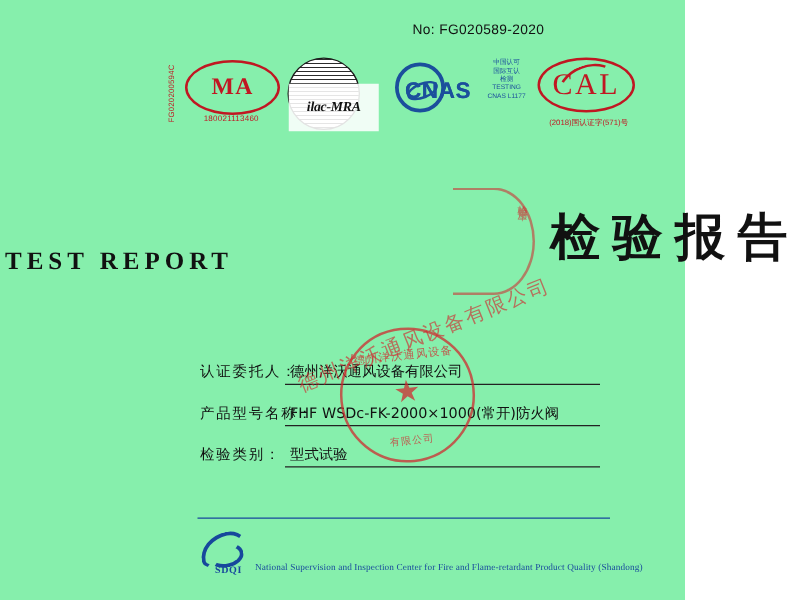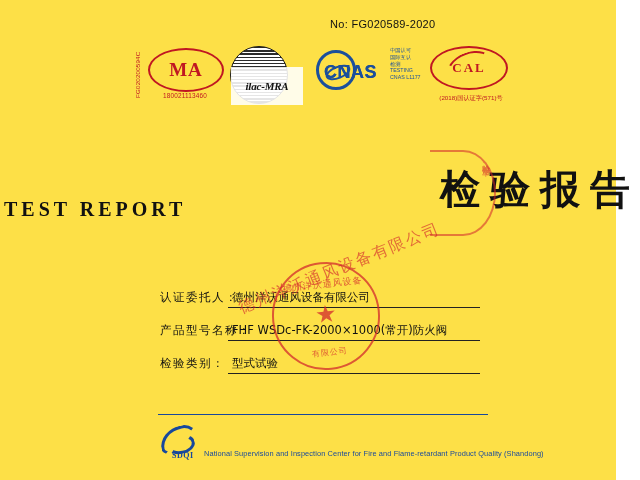--- a/index.html
+++ b/index.html
@@ -10,23 +10,23 @@
   body {
     width: 640px;
     height: 480px;
     overflow: hidden;
     font-family: "Liberation Sans", sans-serif;
     color: #1a1a1a;
     position: relative;
   }
   .page {
     position: relative;
-    width: 616px;
+    width: 548px;
     height: 480px;
-    background: #fde047;
+    background: #86efac;
   }
 
   
   .report-no {
     position: absolute;
     top: 18px;
     left: 330px;
     font-size: 11px;
     letter-spacing: 0.3px;
     color: #111;
@@ -110,21 +110,21 @@
     font-weight: bold;
     font-style: italic;
     color: #111;
     background: rgba(255,255,255,0.88);
     padding: 13px 0;
     letter-spacing: -0.2px;
     font-family: "Liberation Serif", serif;
   }
 
   
-  .cnas-wrap { left: 186px; top: 6px; width: 110px; height: 54px; }
+  .cnas-wrap { left: 186px; top: 6px; width: 110px; height: 54px; text-align: center; }
   .cnas-ring {
     position: absolute;
     left: 0; top: 2px;
     width: 40px; height: 40px;
     border-radius: 50%;
     border: 3px solid #1b4f9c;
     box-sizing: border-box;
   }
   .cnas-ring:after {
     content: "";
@@ -170,22 +170,22 @@
   }
   .cal-letters {
     position: absolute;
     left: 0; top: 2px;
     width: 78px; height: 44px;
     display: flex;
     align-items: center;
     justify-content: center;
     color: #c01722;
     font-family: "Liberation Serif", serif;
-    font-size: 13px;
-    font-weight: bold;
+    font-size: 24px;
+    font-weight: normal;
     letter-spacing: 2px;
   }
   .cal-swoosh {
     position: absolute;
     left: 16px; top: 8px;
     width: 46px; height: 32px;
     border: 2px solid #c01722;
     border-radius: 50%;
     border-color: #c01722 transparent transparent transparent;
     transform: rotate(-20deg);
@@ -409,21 +409,21 @@
     color: #17489c;
     letter-spacing: 0.6px;
     font-family: "DejaVu Sans", sans-serif;
     white-space: nowrap;
   }
   .footer-en {
     margin-top: 18px;
     font-size: 7.4px;
     color: #17489c;
     letter-spacing: 0.1px;
-    font-family: Liberation Sans, sans-serif;
+    font-family: Liberation Serif, serif;
     white-space: nowrap;
   }
 </style>
 </head>
 <body>
 
 <div class="page">
 
   <div class="report-no">
     <span class="label">No:</span>

